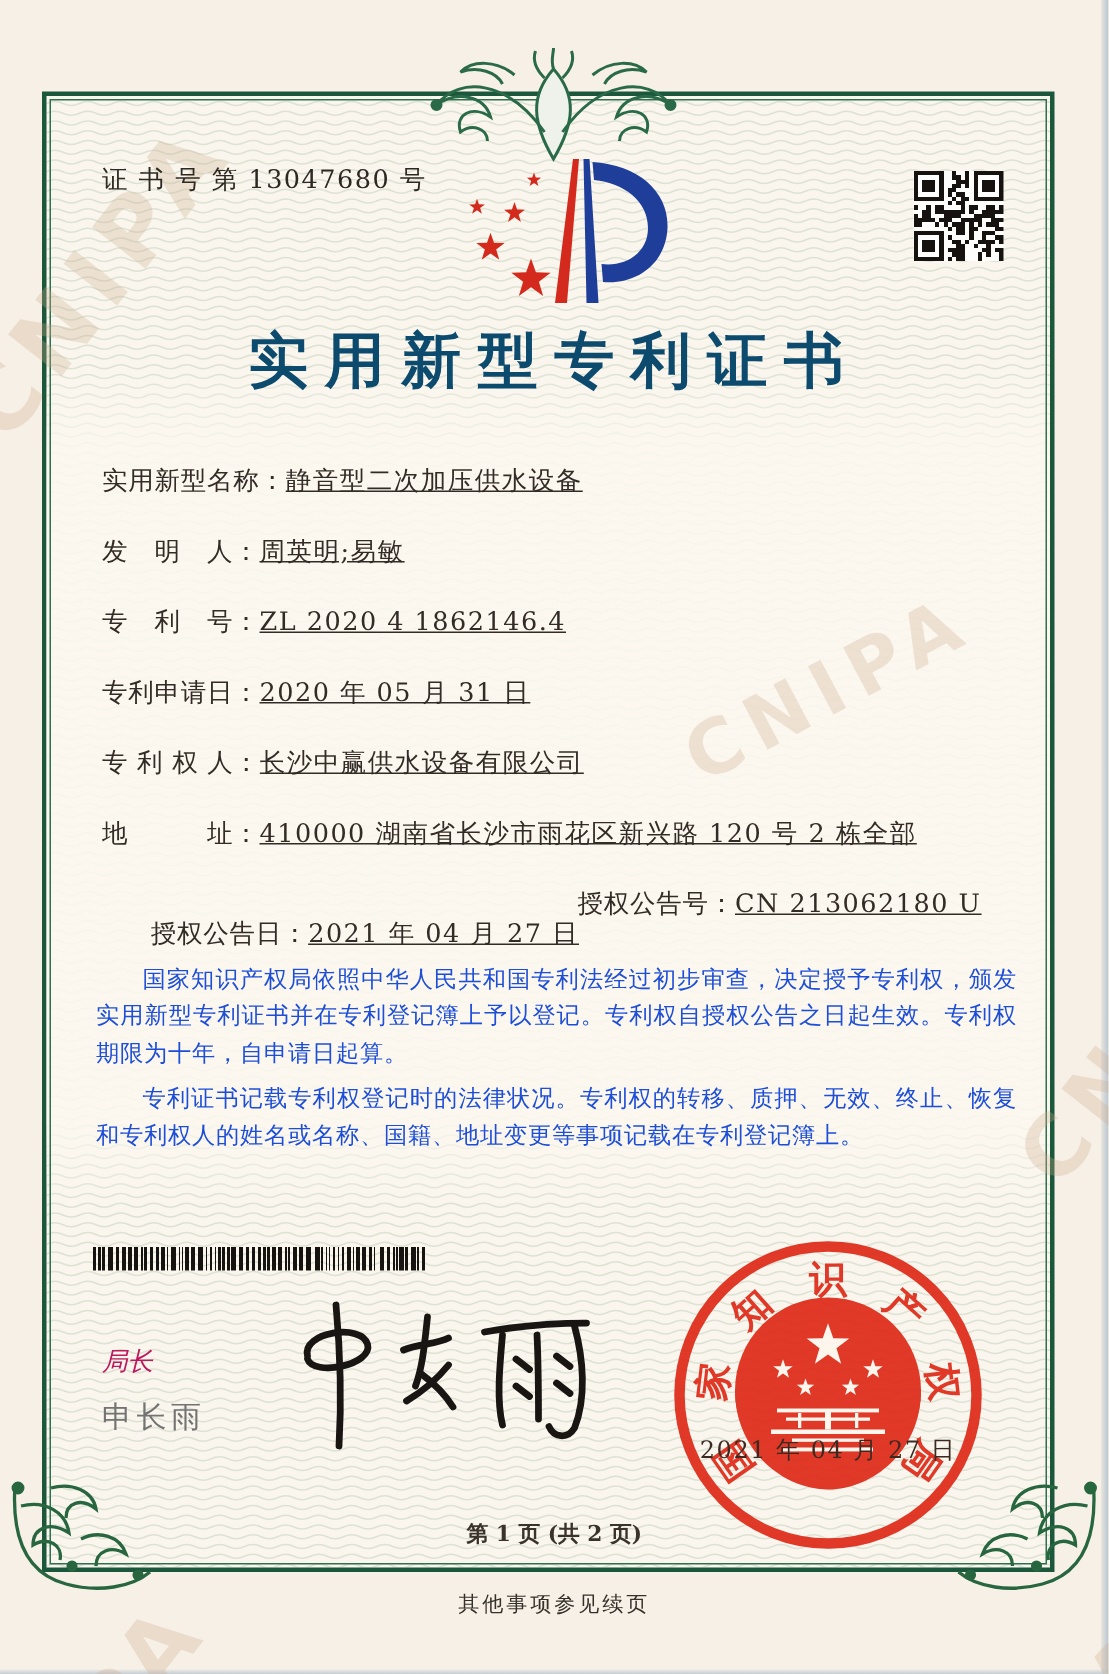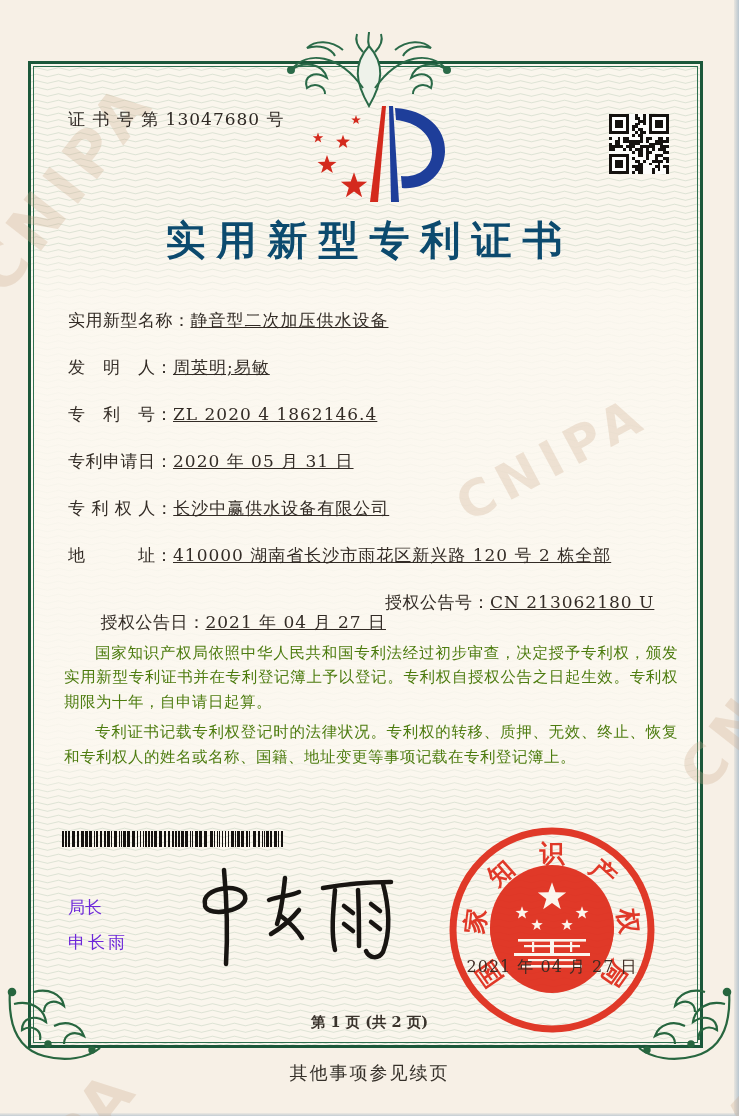--- a/index.html
+++ b/index.html
@@ -33,32 +33,32 @@
   .logo{position:absolute;left:296px;top:100px;}
   .qr{position:absolute;left:609px;top:114px;width:60px;height:60px;background:#fdfdfb;}
   .title{position:absolute;left:0;top:213px;width:100%;text-align:center;
     font-size:40px;font-weight:bold;letter-spacing:11px;color:#0c4a6e;font-family:Liberation Serif, serif;}
   .fields{position:absolute;left:68px;top:309px;width:615px;}
   .frow{height:47px;font-size:17px;white-space:pre;color:#332c26;position:relative;}
   .flabel{letter-spacing:.5px;}
   .fvalue{letter-spacing:1px;text-decoration:underline;}
   .fcell2{position:absolute;left:317px;top:0;}
   .paras{position:absolute;left:64px;top:641px;width:614px;font-size:15.5px;
-    line-height:1.58;color:#4d7c0f;text-align:justify;}
+    line-height:1.58;color:#1d4ed8;text-align:justify;}
   .paras p{margin:0 0 6px 0;text-indent:2em;letter-spacing:.5px;}
   .barcode{position:absolute;left:62px;top:831px;}
-  .director-title{position:absolute;left:68px;top:896px;font-size:17px;color:#6d28d9;}
-  .director-name{position:absolute;left:68px;top:931px;font-size:17px;color:#6d28d9;letter-spacing:3px;}
+  .director-title{position:absolute;left:68px;top:896px;font-size:17px;color:#be185d;font-style:italic;}
+  .director-name{position:absolute;left:68px;top:931px;font-size:20px;color:#737373;letter-spacing:3px;}
   .signature{position:absolute;left:185px;top:858px;}
   .seal{position:absolute;left:445px;top:823px;}
   .seal-date{position:absolute;left:447px;top:957px;width:210px;text-align:center;
     font-size:16px;color:#3c2a22;letter-spacing:1px;z-index:6;
     font-family:"DejaVu Serif","Liberation Serif",serif;}
   .page-num{position:absolute;left:0;top:1013px;width:100%;text-align:center;font-size:14.5px;color:#3a332c;font-weight:bold;}
-  .footer-note{position:absolute;left:0;top:1061px;width:100%;text-align:center;font-size:18px;color:#35302a;letter-spacing:2px;z-index:5;}
+  .footer-note{position:absolute;left:0;top:1061px;width:100%;text-align:center;font-size:14px;color:#35302a;letter-spacing:2px;z-index:5;}
 </style>
 </head>
 <body>
 
 <div class="wm" style="font-size:62px;transform:translate(-60px,150px) rotate(-52deg);">CNIPA</div>
 <div class="wm" style="font-size:50px;transform:translate(448px,430px) rotate(-28deg);">CNIPA</div>
 <div class="wm" style="font-size:56px;transform:translate(648px,660px) rotate(-52deg);">CNIPA</div>
 <div class="wm" style="font-size:60px;transform:translate(-70px,1135px) rotate(-52deg);">CNIPA</div>
 <div class="wm" style="font-size:56px;transform:translate(580px,1145px) rotate(-48deg);">CNIPA</div>
 

